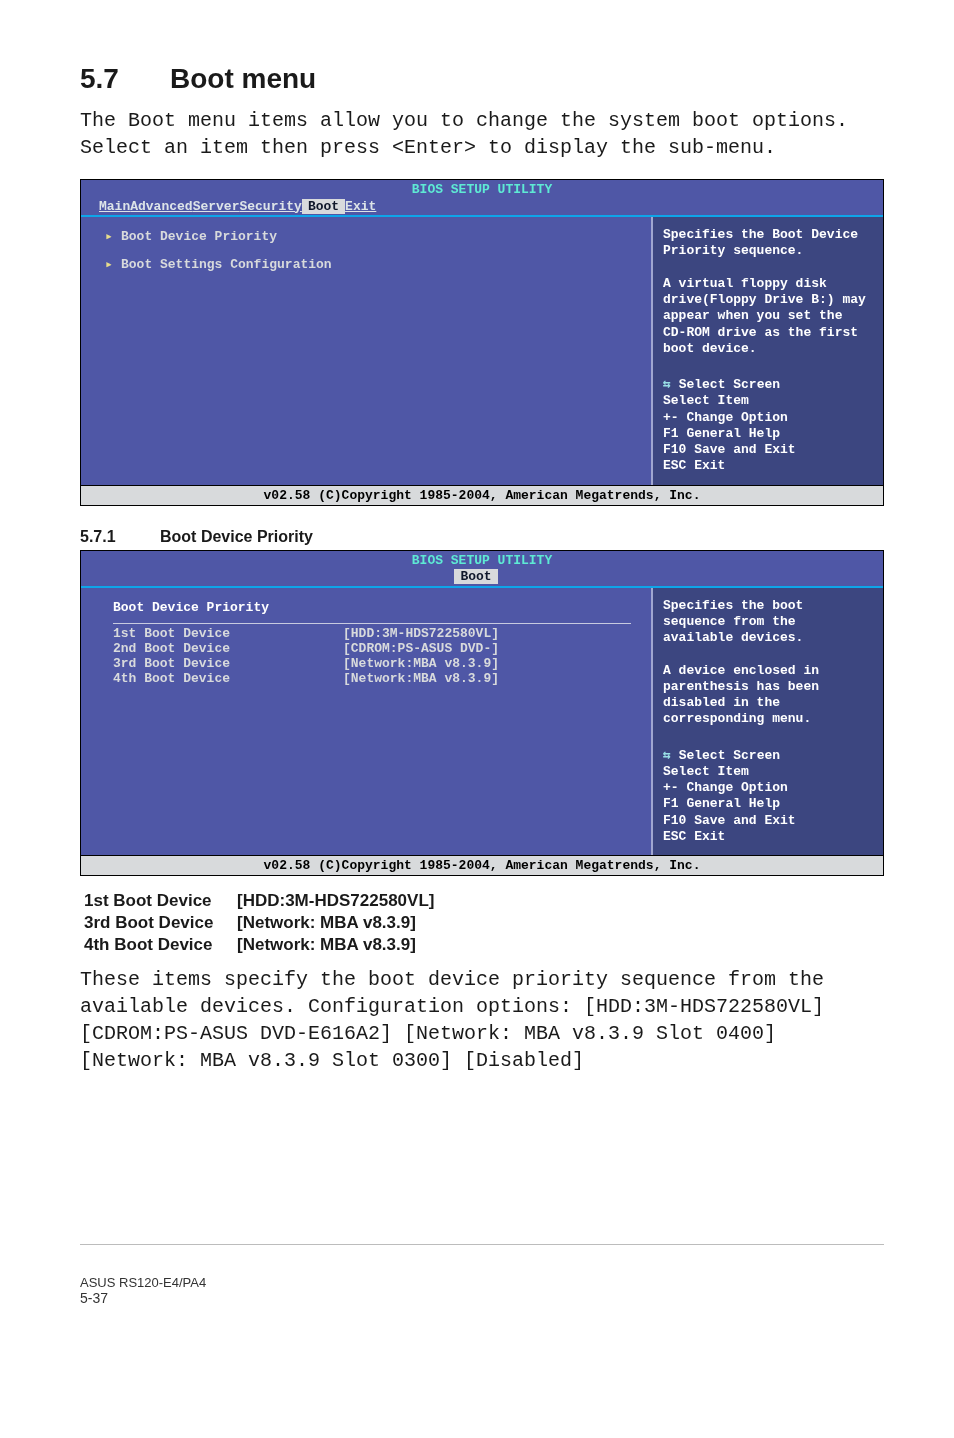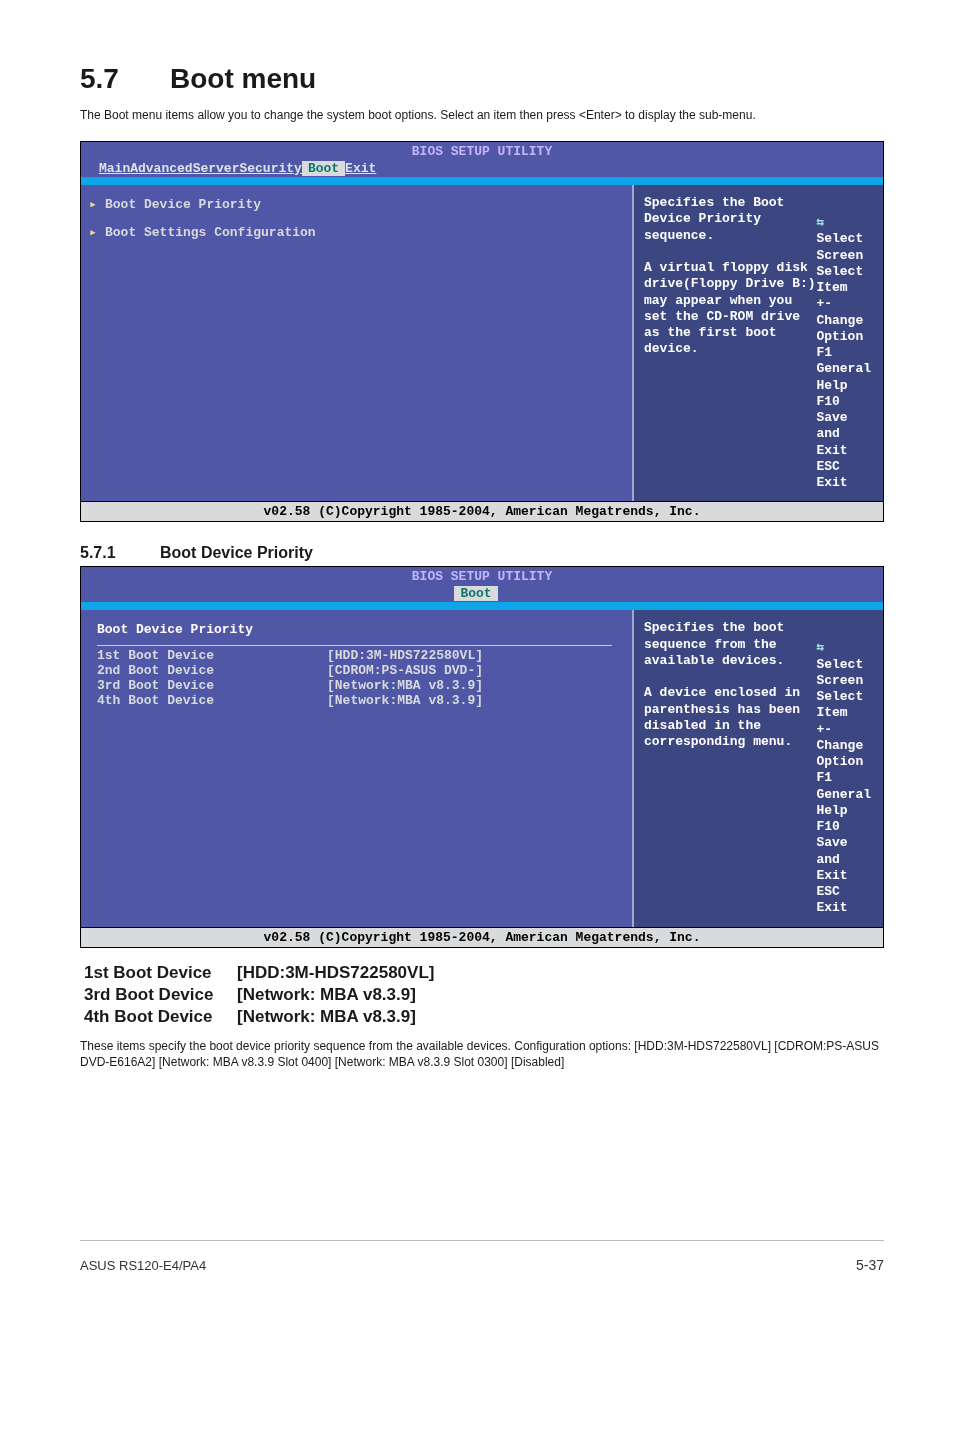--- a/index.html
+++ b/index.html
@@ -11,23 +11,24 @@
     padding: 50px 70px 40px 80px;
   }
   .doc-h1 {
     font-size: 28px;
     font-weight: bold;
     margin-bottom: 12px;
     margin-top: 13px;
   }
   .sect-num-h1 { display: inline-block; width: 90px; }
   .doc-p {
-    font-size: 12px;
+    font-size: 20px;
     line-height: 1.35;
     margin-bottom: 18px;
+    font-family: Liberation Mono, monospace;
   }
   .doc-h2 {
     font-size: 16px;
     font-weight: bold;
     margin-top: 22px;
     margin-bottom: 4px;
   }
   .sect-num-h2 { display: inline-block; width: 80px; }
 
   
@@ -35,57 +36,58 @@
     width: 100%;
     font-family: "Courier New", monospace;
     font-size: 13px;
     font-weight: bold;
     background: #4f57a6;
     color: #ffffff;
     border: 1px solid #000;
   }
   .bios-title {
     background: #4f57a6;
-    color: #c4b5fd;
+    color: #5eead4;
     text-align: center;
     padding: 2px 0 0 0;
   }
   .bios-menubar {
     display: flex;
     background: #4f57a6;
     color: #dde4e8;
     padding: 0 0 0 18px;
     height: 18px;
     align-items: center;
   }
   .bios-menubar span { text-decoration: underline; }
   .bios-menubar .active {
     background: #d8dadc;
-    color: #0f766e;
+    color: #0f172a;
     padding: 0 6px;
     text-decoration: none;
   }
   .bios-body {
     display: flex;
-    border-top: 8px solid #0ea5e9;
+    border-top: 2px solid #0ea5e9;
+    padding-left: 16px;
   }
   .bios-main {
     flex: 1;
     background: #4f57a6;
     padding: 10px 12px 10px 8px;
     min-height: 240px;
   }
   .bios-side {
-    width: 251px;
+    width: 232px;
     background: #3c4680;
     border-left: 2px solid #a0a6d0;
     padding: 10px 12px 10px 10px;
     color: #ffffff;
     display: flex;
-    flex-direction: row;
+    flex-direction: column;
     justify-content: space-between;
   }
   .bios-menu-item {
     color: #d8dadc;
     padding: 1px 0 1px 0;
   }
   .bios-menu-item .arrow {
     display: inline-block;
     width: 16px;
     color: #e7dd8c;
@@ -120,23 +122,24 @@
     line-height: 1.3;
   }
   .boot-kv-list .bk { display: inline-block; width: 153px; }
 
   .page-footer {
     display: flex;
     justify-content: space-between;
     align-items: baseline;
     margin-top: 170px;
     border-top: 1px solid #bcbcbc;
-    padding-top: 16px;
+    padding-top: 30px;
     font-size: 13px;
     color: #333;
+    flex-direction: column;
   }
   .page-footer .pn { font-size: 14px; }
   .divider-under-title {
     border-bottom: 1px solid #c8cbe0;
     margin: 0 8px 2px 8px;
   }
 </style>
 </head>
 <body>
 

